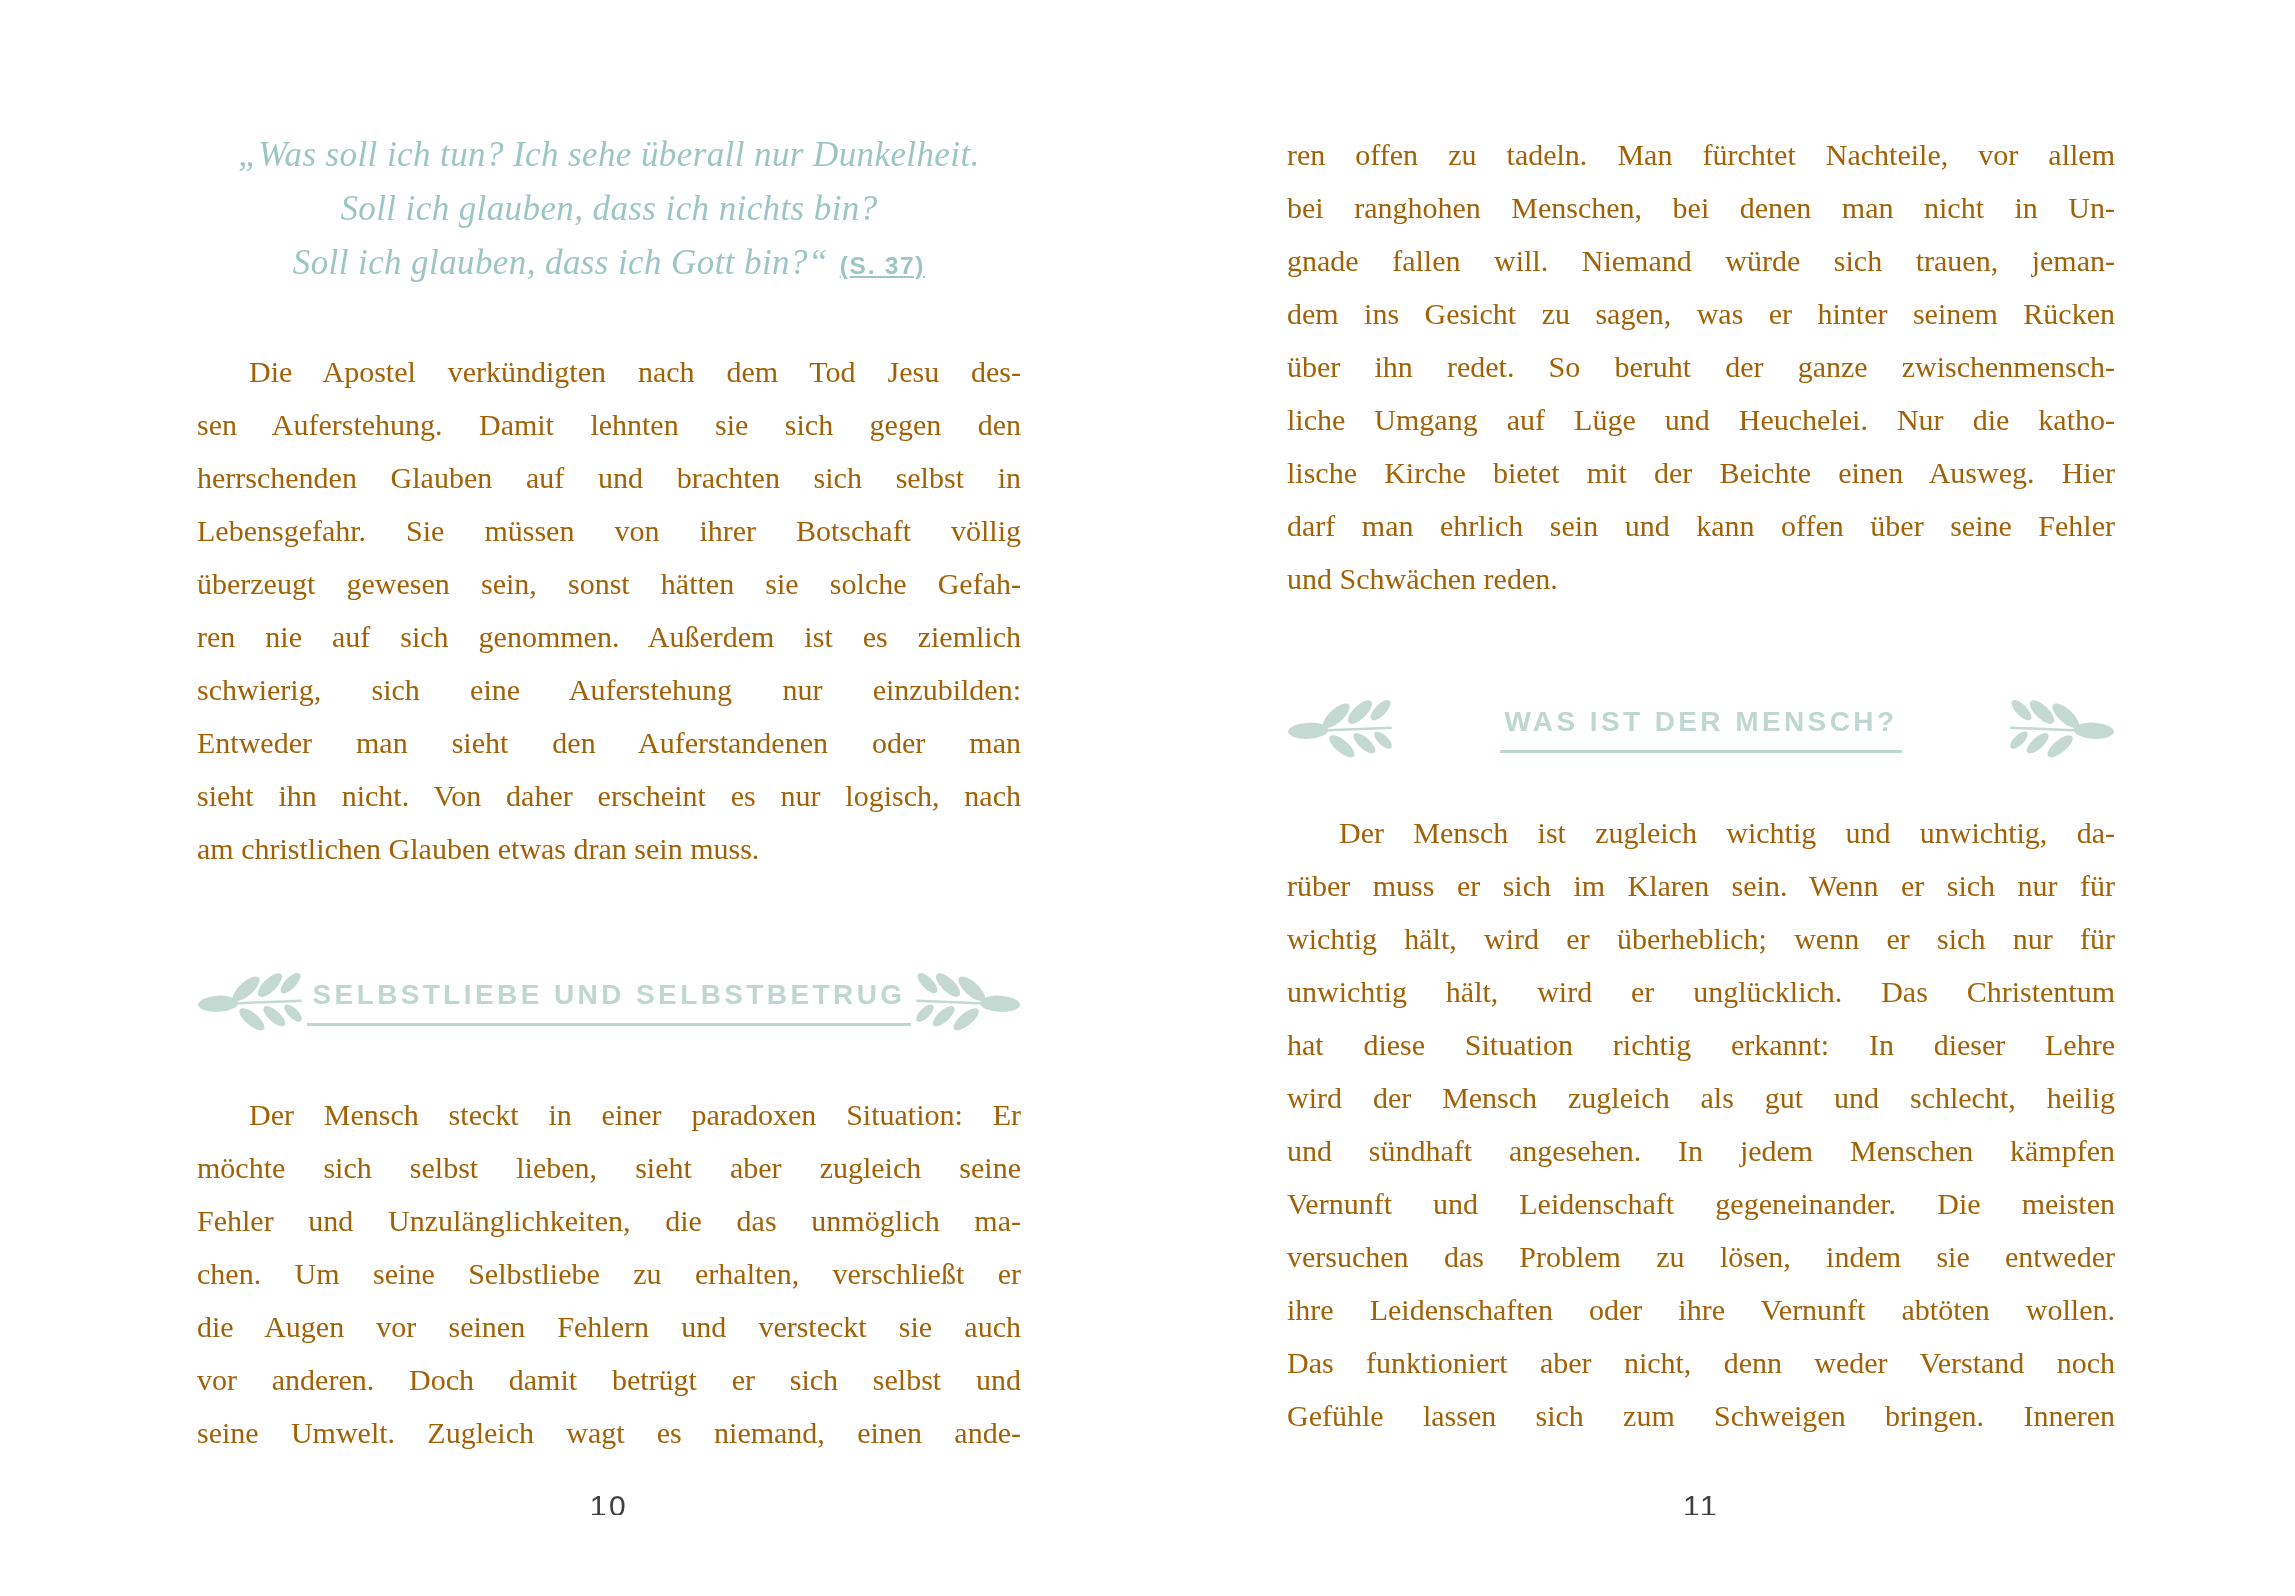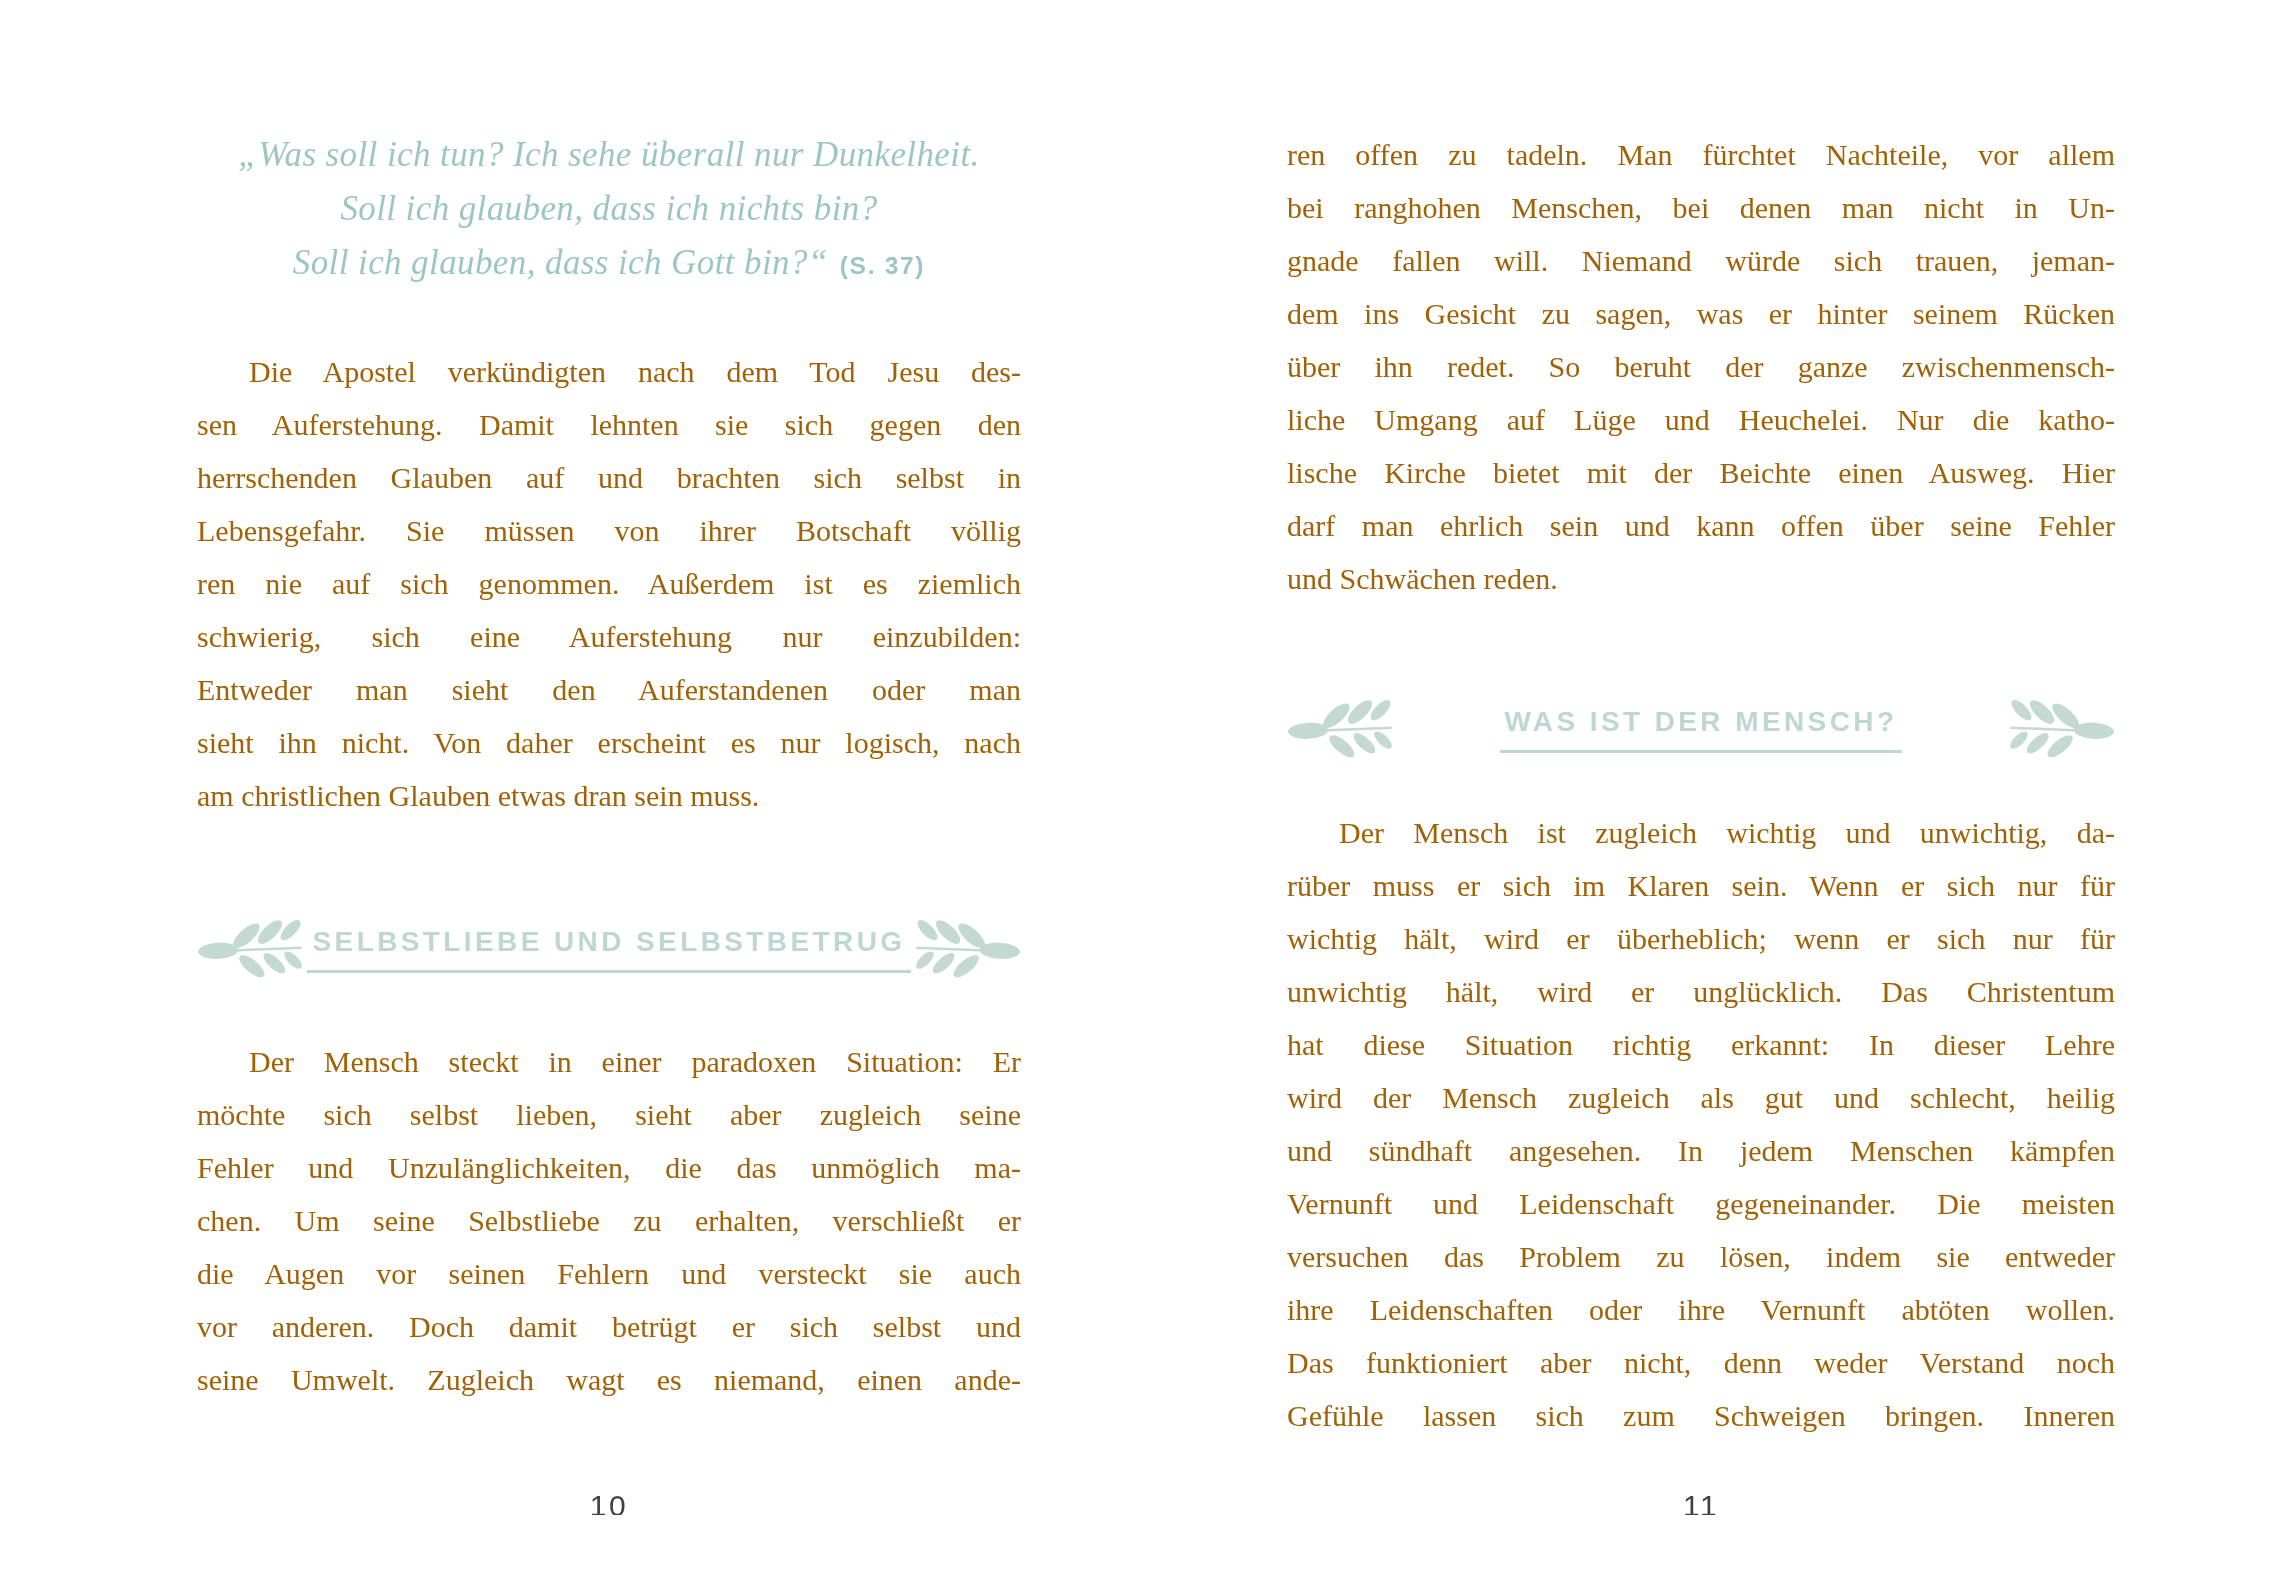--- a/index.html
+++ b/index.html
@@ -24,20 +24,21 @@
     color:#9cc6c3;
     letter-spacing:0.4px;
   }
   .quote .cite {
     font-family:"Liberation Sans", sans-serif;
     font-style:normal;
     font-weight:700;
     font-size:24.5px;
     letter-spacing:1.7px;
     margin-left:12px;
+    text-decoration:underline;
   }
 
   
   .para { font-size:30px; line-height:53px; color:#a16207; }
   .bodyline { text-align:justify; text-align-last:justify; white-space:normal; }
   .bodyline.paraend { text-align:left; text-align-last:left; }
   .bodyline.indent { text-indent:52px; }
 
   
   .heading-row {
@@ -106,20 +107,21 @@
       <div>
         <span>Soll ich glauben, dass ich Gott bin?“</span><span class="cite">(S. 37)</span>
       </div>
     </div>
 
     <div class="para p-after-quote">
         <div class="bodyline indent">Die Apostel verkündigten nach dem Tod Jesu des-</div>
         <div class="bodyline">sen Auferstehung. Damit lehnten sie sich gegen den</div>
         <div class="bodyline">herrschenden Glauben auf und brachten sich selbst in</div>
         <div class="bodyline">Lebensgefahr. Sie müssen von ihrer Botschaft völlig</div>
+        <div class="bodyline">überzeugt gewesen sein, sonst hätten sie solche Gefah-</div>
         <div class="bodyline">ren nie auf sich genommen. Außerdem ist es ziemlich</div>
         <div class="bodyline">schwierig, sich eine Auferstehung nur einzubilden:</div>
         <div class="bodyline">Entweder man sieht den Auferstandenen oder man</div>
         <div class="bodyline">sieht ihn nicht. Von daher erscheint es nur logisch, nach</div>
         <div class="bodyline paraend">am christlichen Glauben etwas dran sein muss.</div>
       </div>
 
     <div class="heading-row l1">
       <span class="branch-wrap">
         <svg class="branch" viewBox="0 0 170 110">

